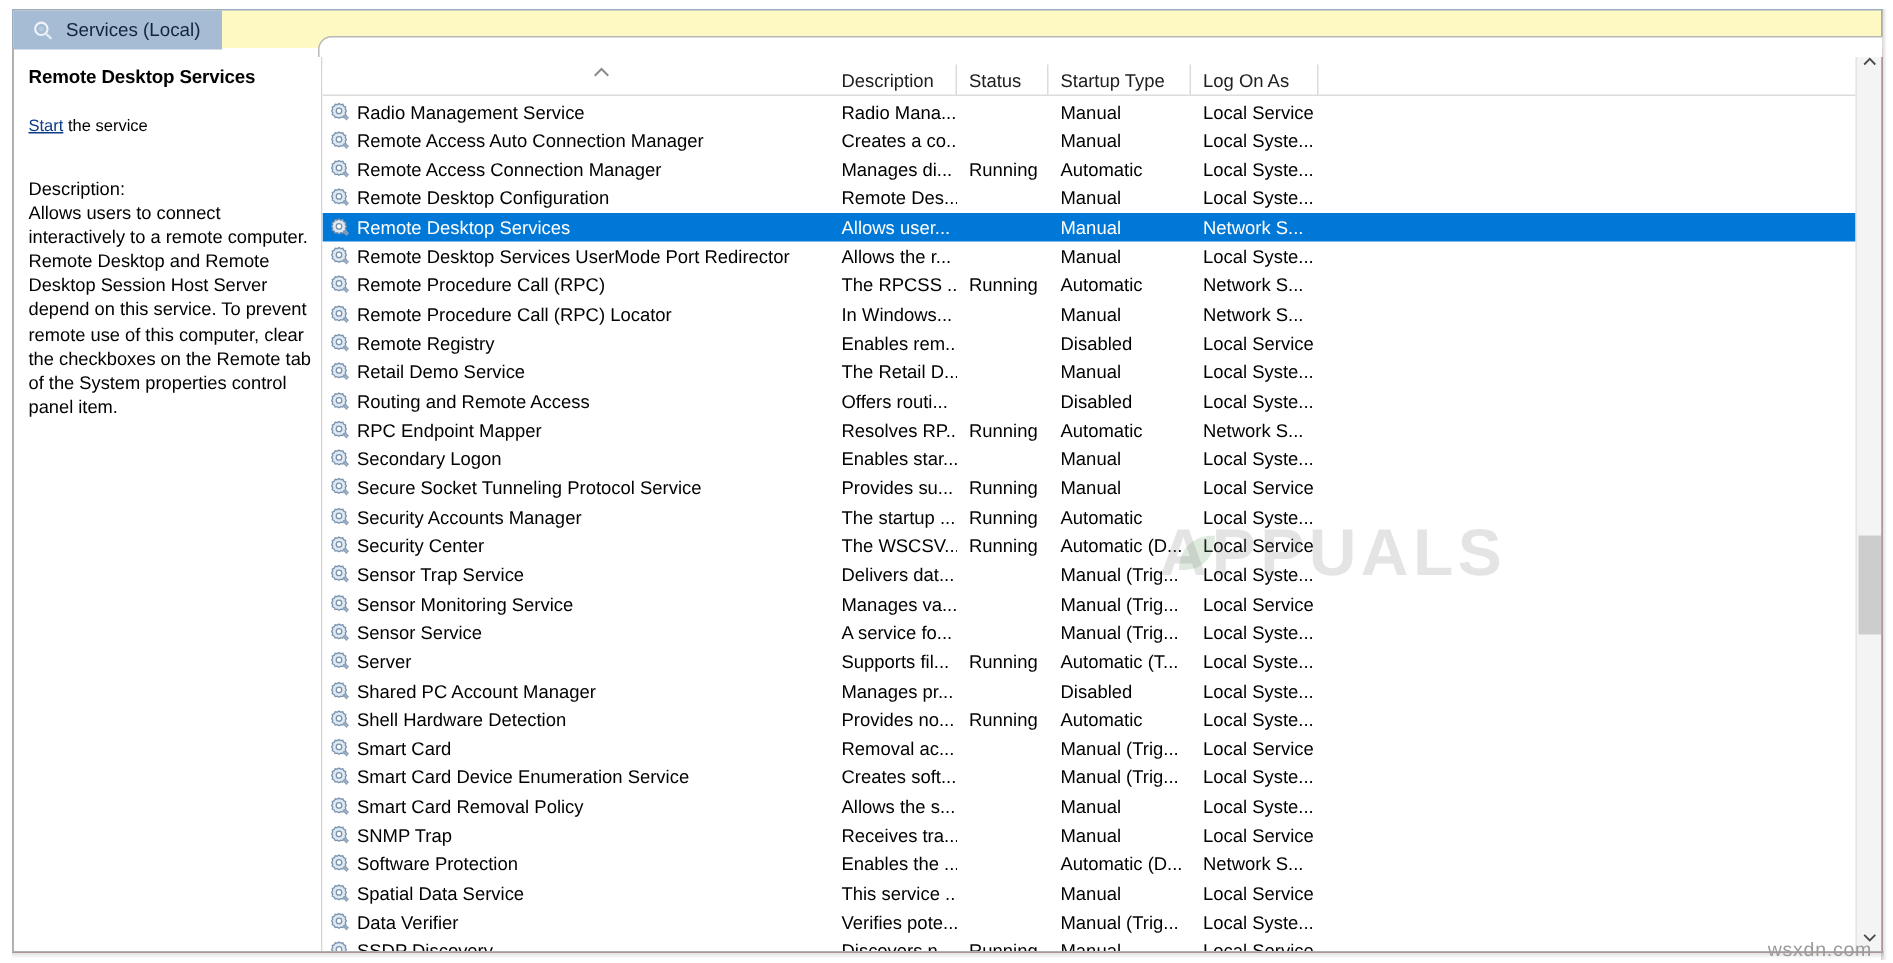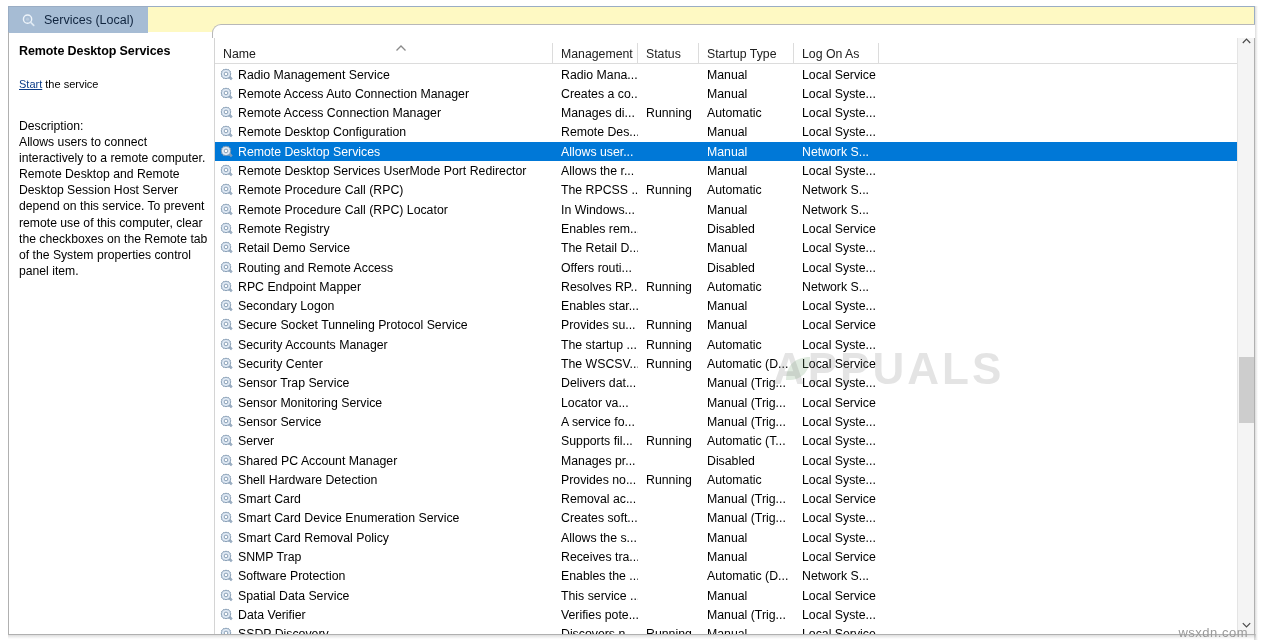--- a/index.html
+++ b/index.html
@@ -271,25 +271,22 @@
       </div>
 
       <div class="v-divider"></div>
 
       <div class="listpane">
 
         <div class="col-header" id="col-header">
           <svg class="sort-chev" viewBox="0 0 12 9">
             <path d="M1.5 6.5 L6 2 L10.5 6.5" fill="none" stroke="#8a8a8a" stroke-width="1.3"></path>
           </svg>
-        <div class="hcell" style="left: 0px; width: 338px;">
-              <span>Name</span>
-            </div>
             <div class="hcell" style="left: 338px; width: 85px;">
-              <span>Management</span>
+              <span>Description</span>
             </div>
             <div class="hcell" style="left: 423px; width: 61px;">
               <span>Status</span>
             </div>
             <div class="hcell" style="left: 484px; width: 95px;">
               <span>Startup Type</span>
             </div>
             <div class="hcell" style="left: 579px; width: 85px;">
               <span>Log On As</span>
             </div>
@@ -673,21 +670,21 @@
             <div class="row" style="top: 328.1px;">
               <div class="cell cell-name" style="left: 0px; width: 338px;">
                 <svg class="svc-icon" viewBox="0 0 16 16">
                   <path d="M8 1.2 L9.3 2.0 L10.9 1.7 L11.6 3.2 L13.1 3.9 L12.8 5.5 L13.6 6.8 L12.8 8.1 L13.1 9.7 L11.6 10.4 L10.9 11.9 L9.3 11.6 L8 12.4 L6.7 11.6 L5.1 11.9 L4.4 10.4 L2.9 9.7 L3.2 8.1 L2.4 6.8 L3.2 5.5 L2.9 3.9 L4.4 3.2 L5.1 1.7 L6.7 2.0 Z" fill="#dfe9f4" stroke="#7a93ad" stroke-width="1"></path>
                   <circle cx="8" cy="6.8" r="2.1" fill="#ffffff" stroke="#7a93ad" stroke-width="1"></circle>
                   <path d="M11.2 10.6 L14.2 13.6 M12.6 9.8 L15.2 12.4" stroke="#8aa0b8" stroke-width="1.3"></path>
                 </svg>
                 <span>Sensor Monitoring Service</span>
               </div>
               <div class="cell" style="left: 338px; width: 85px; padding-left: 8px;">
-                <span>Locator va...</span>
+                <span>Manages va...</span>
               </div>
               <div class="cell" style="left: 423px; width: 61px; padding-left: 8px;">
                 <span></span>
               </div>
               <div class="cell" style="left: 484px; width: 95px; padding-left: 8px;">
                 <span>Manual (Trig...</span>
               </div>
               <div class="cell" style="left: 579px; width: 85px; padding-left: 8px;">
                 <span>Local Service</span>
               </div>

